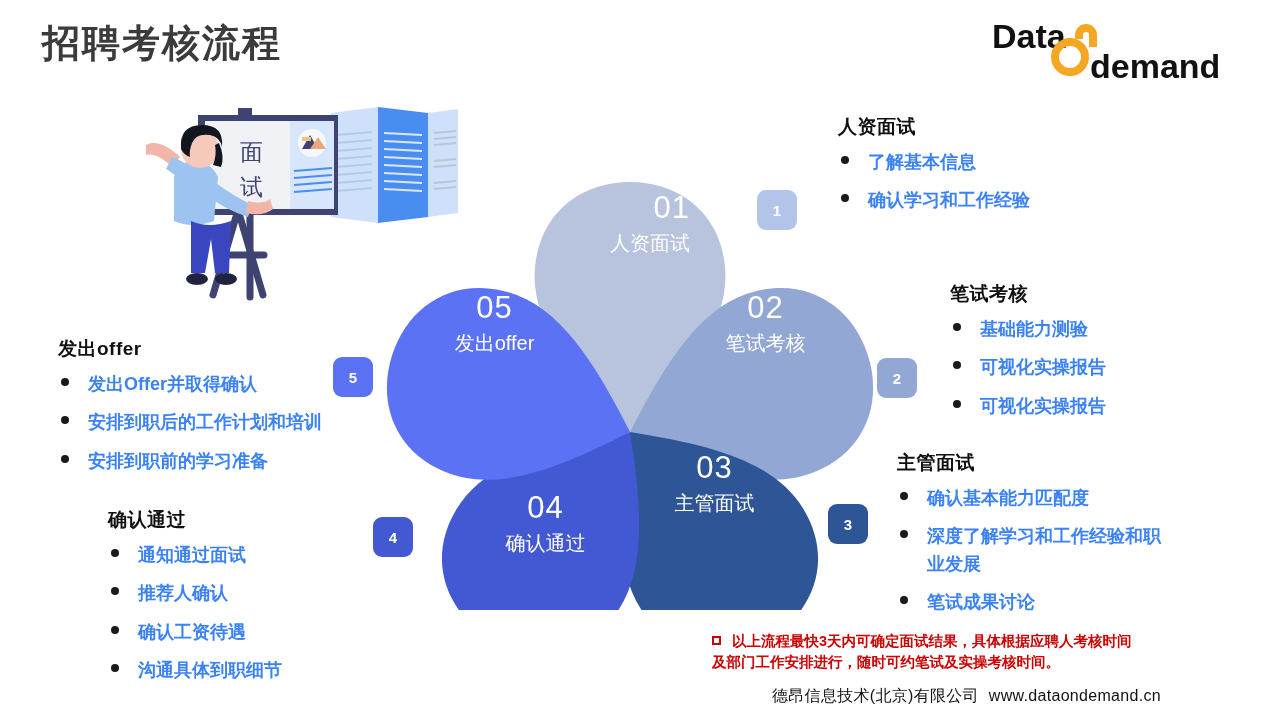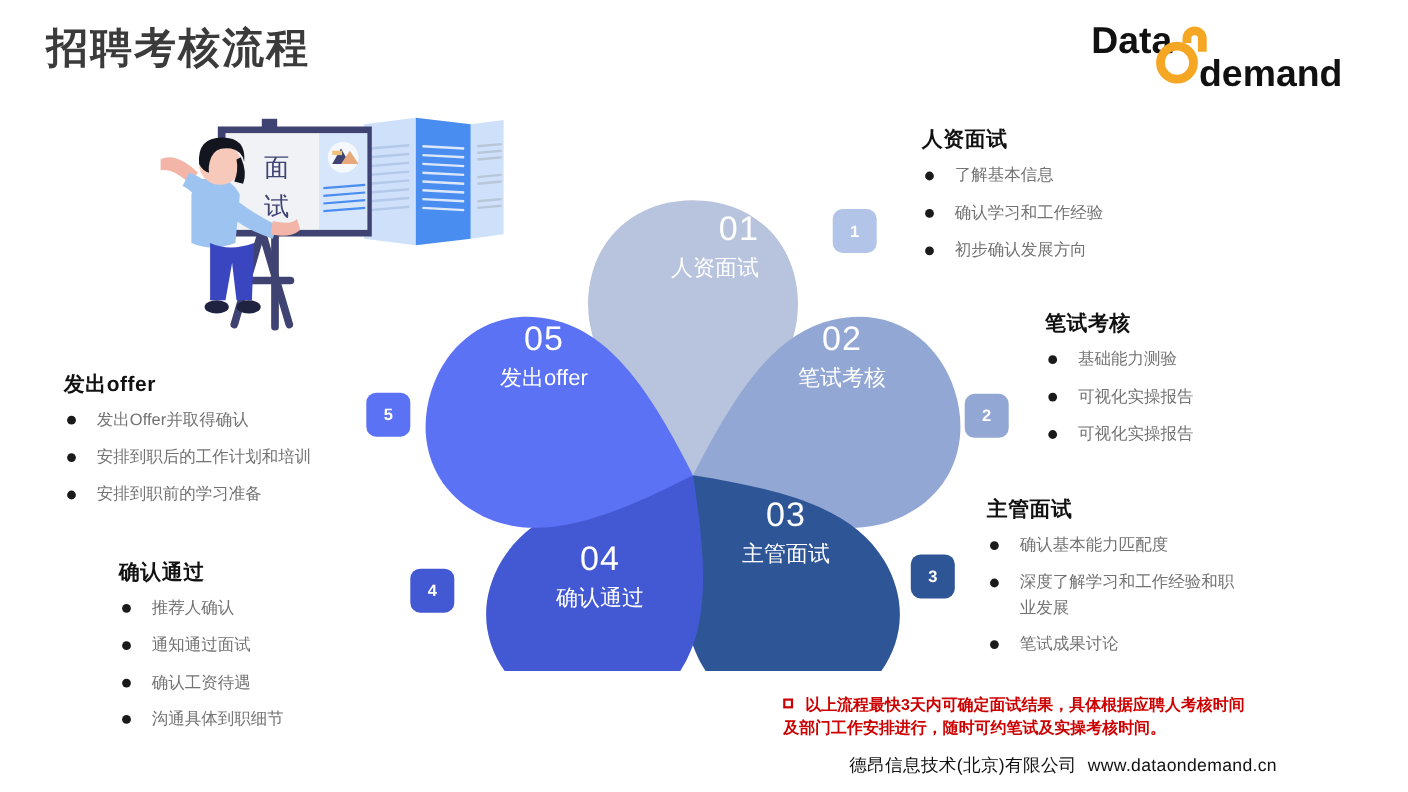--- a/index.html
+++ b/index.html
@@ -50,22 +50,23 @@
 
   
   .block{ position:absolute; }
   .block h3{
     font-size:19px; font-weight:bold; color:#111111;
     margin-bottom:9px; letter-spacing:.5px;
   }
   .block ul{ list-style:none; }
   .block li{
     position:relative; padding-left:30px;
-    font-size:15px; line-height:1.52; color:#737373;
+    font-size:18px; line-height:1.52; color:#3b82f6;
     margin-bottom:11px;
+    font-weight:bold;
   }
   .block li .dot{
     position:absolute; left:3px; top:7px;
     width:8px; height:8px; border-radius:50%; background:#1a1a1a;
   }
   .block li .l2{ display:block; }
 
   .block-hr{ left:838px; top:114px;  width:300px; }
   .block-written{ left:950px; top:281px; width:250px; }
   .block-manager{ left:897px; top:450px; width:300px; }
@@ -235,21 +236,20 @@
   <div class="badge badge-2">2</div>
   <div class="badge badge-3">3</div>
   <div class="badge badge-4">4</div>
   <div class="badge badge-5">5</div>
 
   <div class="block block-hr">
     <h3>人资面试</h3>
     <ul>
       <li><span class="dot"></span><span>了解基本信息</span></li>
       <li><span class="dot"></span><span>确认学习和工作经验</span></li>
-      <li><span class="dot"></span><span>初步确认发展方向</span></li>
     </ul>
   </div>
 
   <div class="block block-written">
     <h3>笔试考核</h3>
     <ul>
       <li><span class="dot"></span><span>基础能力测验</span></li>
       <li><span class="dot"></span><span>可视化实操报告</span></li>
       <li><span class="dot"></span><span>可视化实操报告</span></li>
     </ul>
@@ -273,22 +273,22 @@
     <ul>
       <li><span class="dot"></span><span>发出Offer并取得确认</span></li>
       <li><span class="dot"></span><span>安排到职后的工作计划和培训</span></li>
       <li><span class="dot"></span><span>安排到职前的学习准备</span></li>
     </ul>
   </div>
 
   <div class="block block-confirm">
     <h3>确认通过</h3>
     <ul>
+      <li><span class="dot"></span><span>通知通过面试</span></li>
       <li><span class="dot"></span><span>推荐人确认</span></li>
-      <li><span class="dot"></span><span>通知通过面试</span></li>
       <li><span class="dot"></span><span>确认工资待遇</span></li>
       <li><span class="dot"></span><span>沟通具体到职细节</span></li>
     </ul>
   </div>
 
   <div class="note">
     <span class="sq"></span><span>以上流程最快3天内可确定面试结果，具体根据应聘人考核时间</span>
     <span class="note-l2">及部门工作安排进行，随时可约笔试及实操考核时间。</span>
   </div>
 

